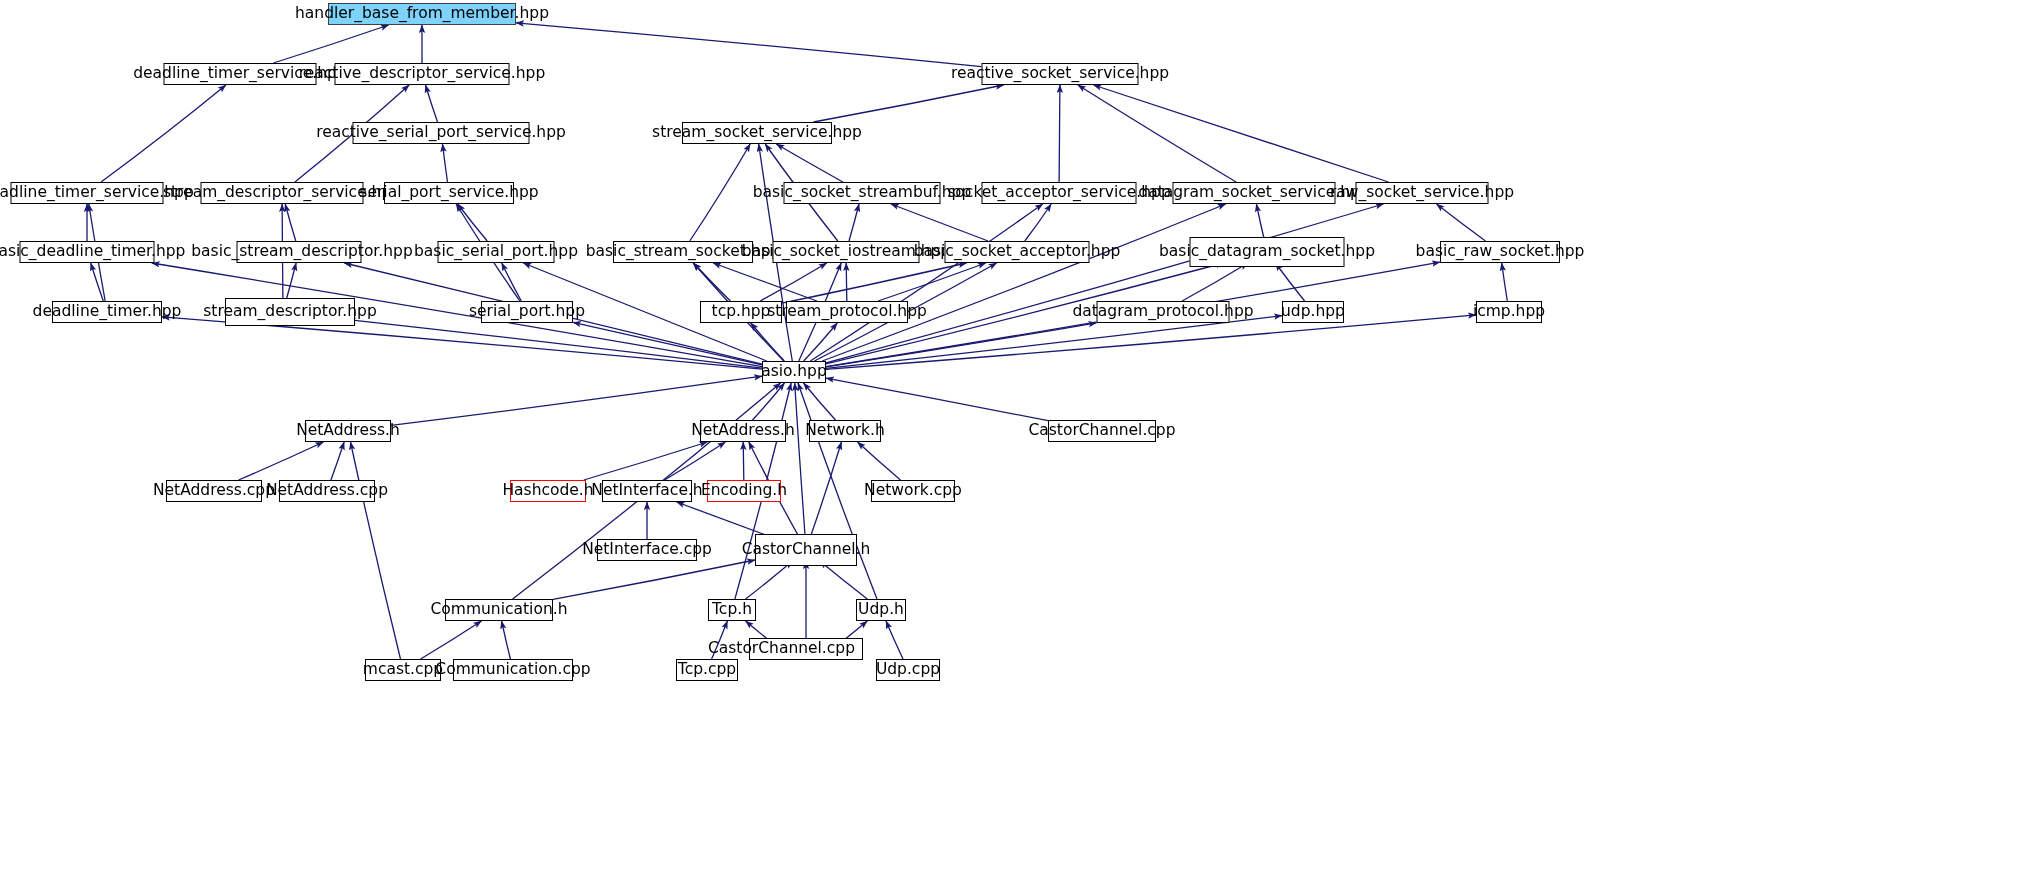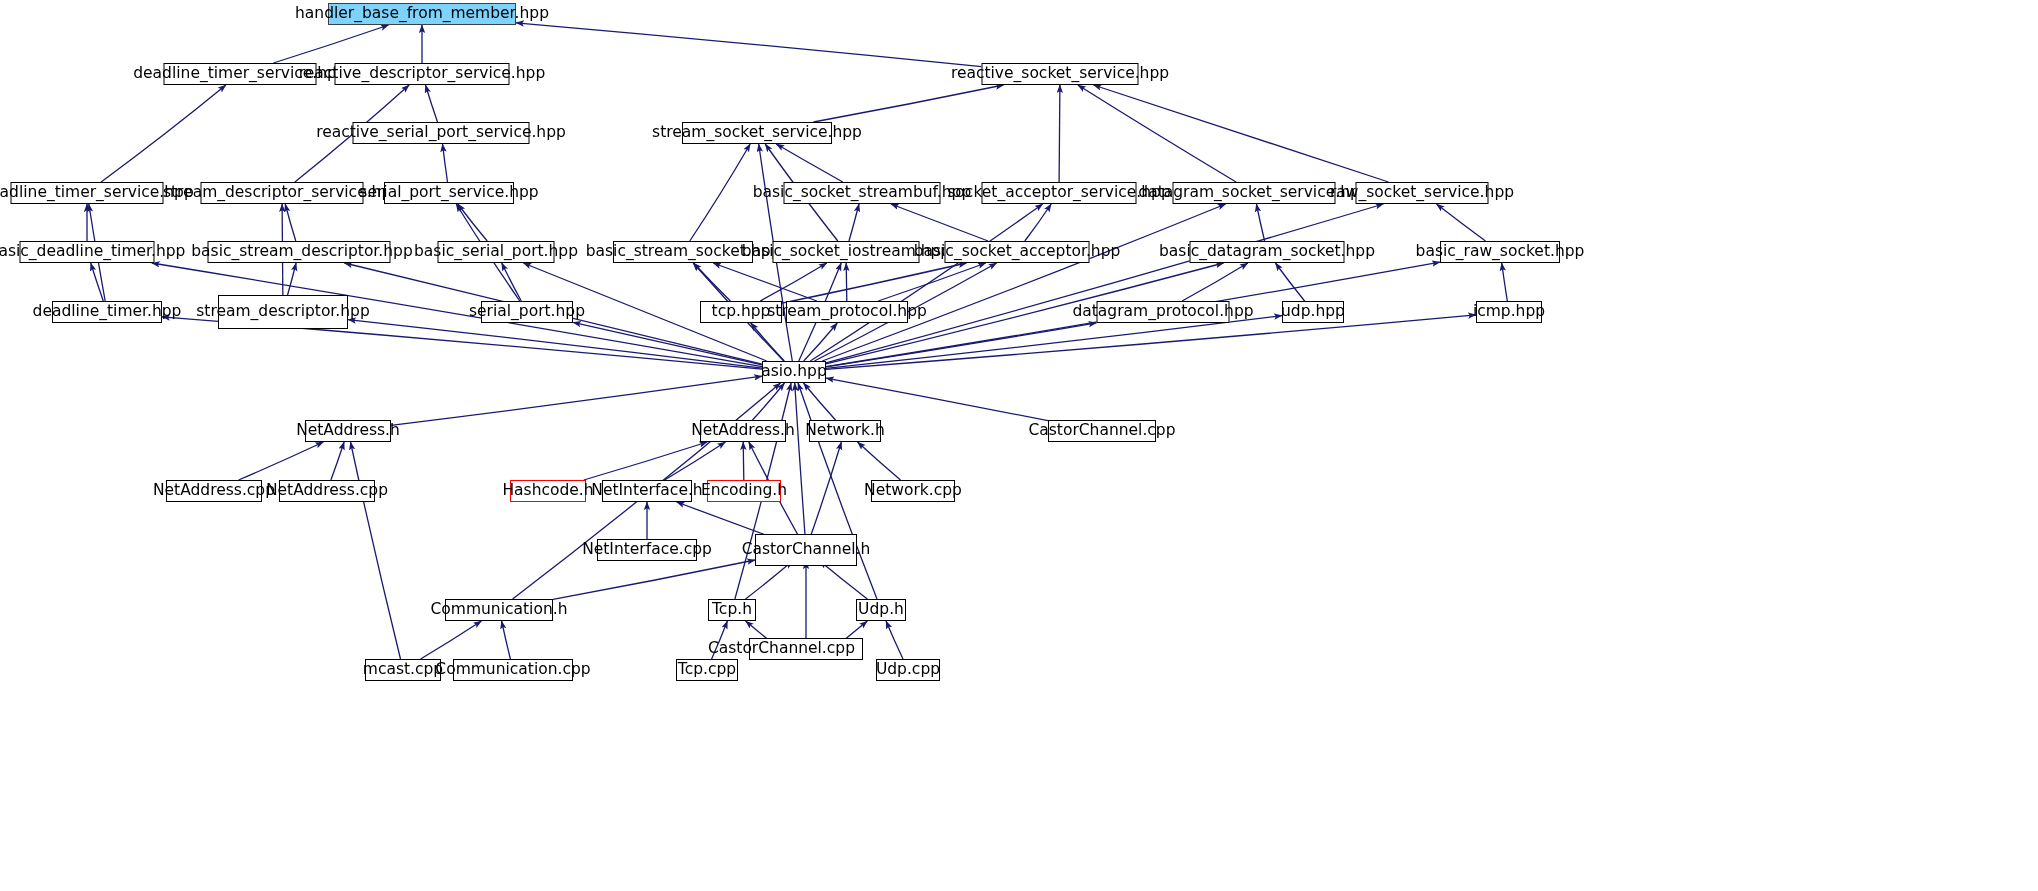--- a/index.html
+++ b/index.html
@@ -188,45 +188,45 @@
       </div>
       <div class="node" style="left: 1254px; top: 193px; width: 163px; height: 22px;">
         <span class="node-label">datagram_socket_service.hpp</span>
       </div>
       <div class="node" style="left: 1422px; top: 193px; width: 133px; height: 22px;">
         <span class="node-label">raw_socket_service.hpp</span>
       </div>
       <div class="node" style="left: 87px; top: 252px; width: 135px; height: 22px;">
         <span class="node-label">basic_deadline_timer.hpp</span>
       </div>
-      <div class="node" style="left: 299px; top: 252px; width: 183px; height: 22px; padding-left: 6px;">
+      <div class="node" style="left: 299px; top: 252px; width: 125px; height: 22px; padding-left: 6px;">
         <span class="node-label">basic_stream_descriptor.hpp</span>
       </div>
       <div class="node" style="left: 496px; top: 252px; width: 117px; height: 22px;">
         <span class="node-label">basic_serial_port.hpp</span>
       </div>
       <div class="node" style="left: 683px; top: 252px; width: 140px; height: 22px;">
         <span class="node-label">basic_stream_socket.hpp</span>
       </div>
       <div class="node" style="left: 846px; top: 252px; width: 147px; height: 22px;">
         <span class="node-label">basic_socket_iostream.hpp</span>
       </div>
       <div class="node" style="left: 1017px; top: 252px; width: 145px; height: 22px;">
         <span class="node-label">basic_socket_acceptor.hpp</span>
       </div>
-      <div class="node" style="left: 1267px; top: 252px; width: 155px; height: 22px;">
+      <div class="node" style="left: 1267px; top: 252px; width: 155px; height: 30px;">
         <span class="node-label">basic_datagram_socket.hpp</span>
       </div>
       <div class="node" style="left: 1500px; top: 252px; width: 120px; height: 22px;">
         <span class="node-label">basic_raw_socket.hpp</span>
       </div>
       <div class="node" style="left: 107px; top: 312px; width: 110px; height: 22px;">
         <span class="node-label">deadline_timer.hpp</span>
       </div>
-      <div class="node" style="left: 283px; top: 312px; width: 130px; height: 34px; align-items: center;">
+      <div class="node" style="left: 290px; top: 312px; width: 130px; height: 28px; align-items: center;">
         <span class="node-label">stream_descriptor.hpp</span>
       </div>
       <div class="node" style="left: 527px; top: 312px; width: 92px; height: 22px;">
         <span class="node-label">serial_port.hpp</span>
       </div>
       <div class="node" style="left: 741px; top: 312px; width: 82px; height: 22px;">
         <span class="node-label">tcp.hpp</span>
       </div>
       <div class="node" style="left: 847px; top: 312px; width: 122px; height: 22px;">
         <span class="node-label">stream_protocol.hpp</span>

